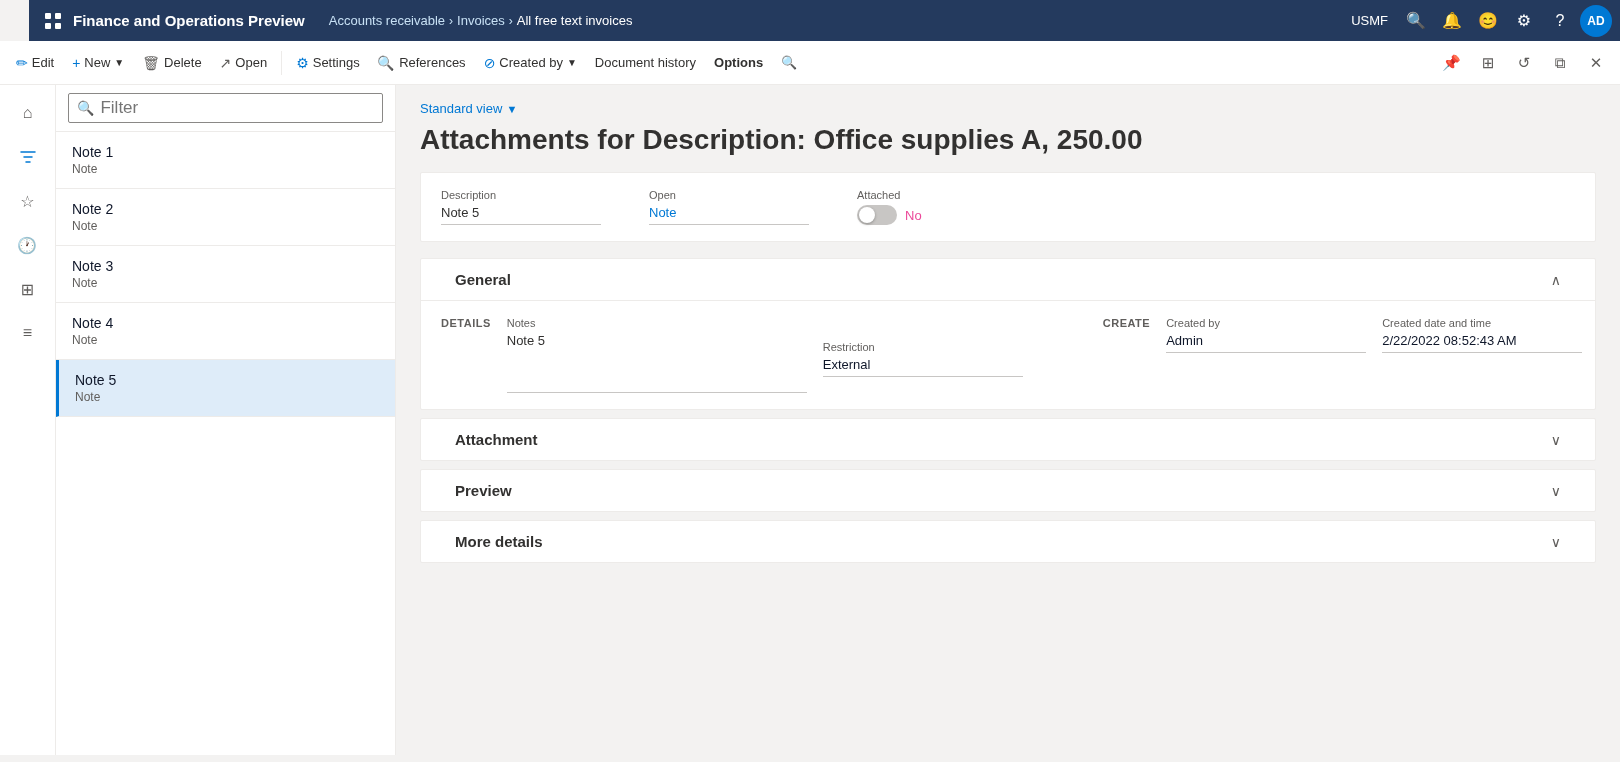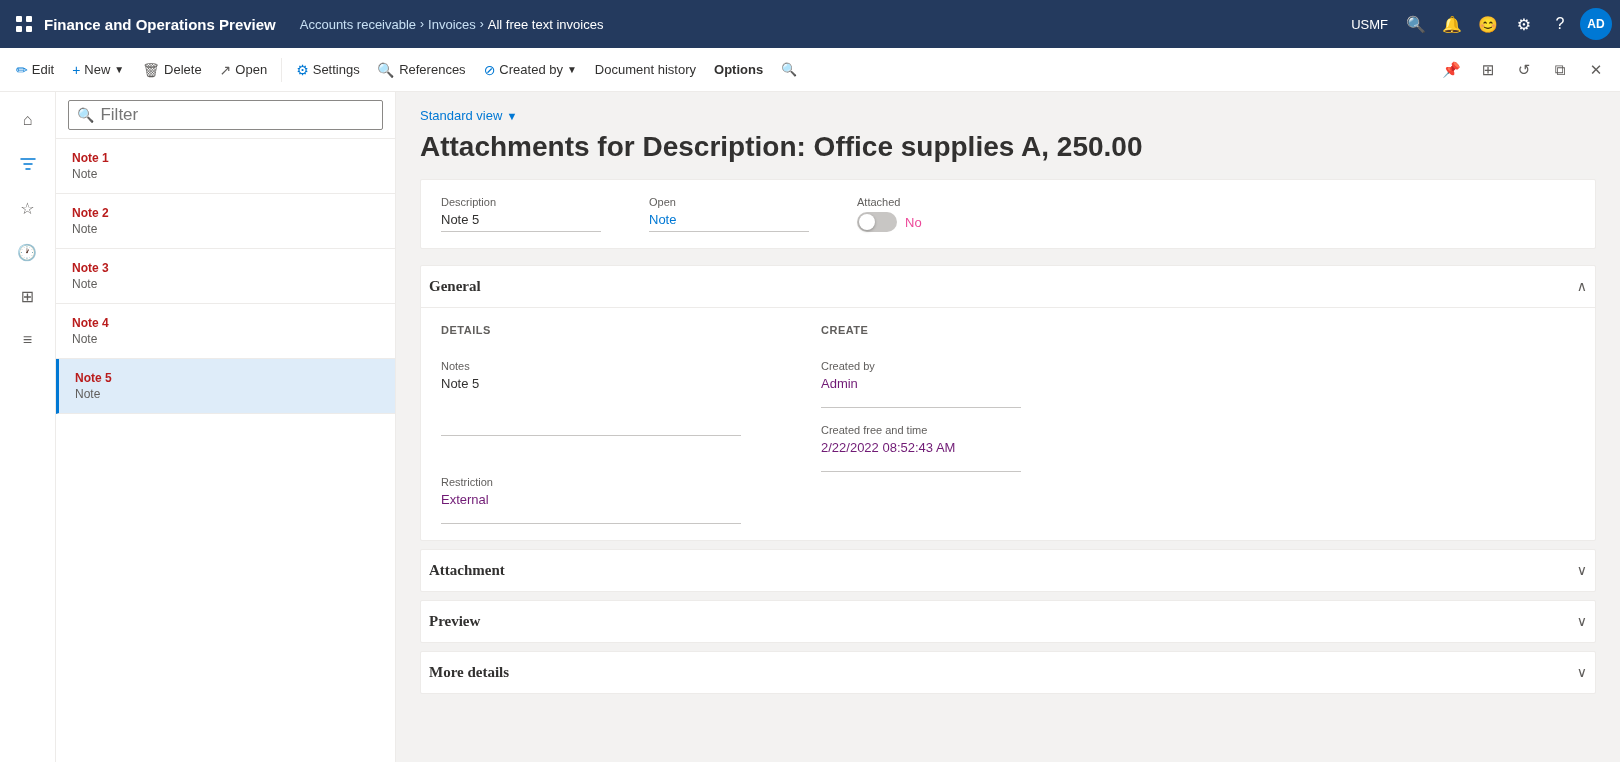--- a/index.html
+++ b/index.html
@@ -4,23 +4,24 @@
   <style>
     * { box-sizing: border-box; margin: 0; padding: 0; }
     body { font-family: 'Segoe UI', Arial, sans-serif; font-size: 13px; background: #f3f2f1; color: #323130; height: 762px; overflow: hidden; }
 
     
     .top-nav {
       display: flex;
       align-items: center;
       background: #1a1a2e;
       background: #243a5e;
-      height: 48px;
+      height: 41px;
       padding: 0 8px;
       color: white;
+      margin-left: 29px;
     }
     .nav-grid-icon {
       width: 32px; height: 32px;
       display: flex; align-items: center; justify-content: center;
       cursor: pointer; margin-right: 4px;
     }
     .nav-grid-icon svg { width: 20px; height: 20px; fill: white; }
     .nav-app-title {
       font-size: 15px; font-weight: 600; color: white;
       margin-right: 24px; white-space: nowrap;
@@ -114,21 +115,21 @@
       color: #737373;
     }
     .filter-input-wrap .search-icon { color: #8a8886; font-size: 14px; margin-right: 6px; }
     .list-items { flex: 1; overflow-y: auto; }
     .list-item {
       padding: 12px 16px;
       border-bottom: 1px solid #edebe9;
       cursor: pointer;
     }
     .list-item.selected { background: #deecf9; border-left: 3px solid #0078d4; }
-    .list-item-title { font-size: 12px; font-weight: 700; color: #b91c1c; }
+    .list-item-title { font-size: 14px; font-weight: 400; color: #0f172a; }
     .list-item-sub { font-size: 12px; color: #605e5c; margin-top: 2px; }
 
     
     .detail-panel {
       flex: 1;
       background: #f3f2f1;
       overflow-y: auto;
       padding: 16px 24px;
     }
     .view-selector {
@@ -166,40 +167,39 @@
       box-shadow: 0 1px 3px rgba(0,0,0,0.3);
     }
     .toggle-label { font-size: 13px; color: #ec4899; }
 
     
     .section {
       background: white; border: 1px solid #edebe9;
       border-radius: 2px; margin-bottom: 8px;
     }
     .section-header {
-      display: flex; align-items: flex-start; justify-content: space-between;
-      padding: 12px 8px; cursor: pointer;
+      display: flex; align-items: flex-end; justify-content: space-between;
+      padding: 12px 34px; cursor: pointer;
       border-bottom: 1px solid #edebe9;
-      font-family: Liberation Serif, serif;
     }
     .section-header.collapsed { border-bottom: none; }
     .section-title { font-size: 15px; font-weight: 600; color: #323130; }
     .section-chevron { color: #605e5c; font-size: 14px; }
     .section-body { padding: 16px 20px; }
 
     
     .general-columns { display: flex; gap: 80px; }
-    .general-col { display: flex; flex-direction: column; gap: 16px; }
+    .general-col { display: flex; flex-direction: row; gap: 16px; }
     .col-header { font-size: 11px; font-weight: 600; text-transform: uppercase; color: #605e5c; margin-bottom: 8px; letter-spacing: 0.5px; }
     .detail-field { display: flex; flex-direction: column; gap: 4px; }
     .detail-field-label { font-size: 11px; color: #605e5c; }
     .detail-field-value {
-      font-size: 13px; color: #701a75;
+      font-size: 13px; color: #0f172a;
       border-bottom: 1px solid #c8c6c4;
-      padding-bottom: 16px; min-width: 200px;
+      padding-bottom: 4px; min-width: 200px;
     }
 
     .notes-area {
       min-height: 60px; min-width: 300px;
       border-bottom: 1px solid #c8c6c4;
       padding-bottom: 4px;
       font-size: 13px; color: #323130;
     }
 
     
@@ -383,21 +383,21 @@
             </div>
           </div>
 
           <div class="general-col">
             <div class="col-header">CREATE</div>
             <div class="detail-field">
               <span class="detail-field-label">Created by</span>
               <span class="detail-field-value">Admin</span>
             </div>
             <div class="detail-field">
-              <span class="detail-field-label">Created free and time</span>
+              <span class="detail-field-label">Created date and time</span>
               <span class="detail-field-value">2/22/2022 08:52:43 AM</span>
             </div>
           </div>
         </div>
       </div>
     </div>
 
     <div class="section">
       <div class="section-header collapsed">
         <span class="section-title">Attachment</span>

